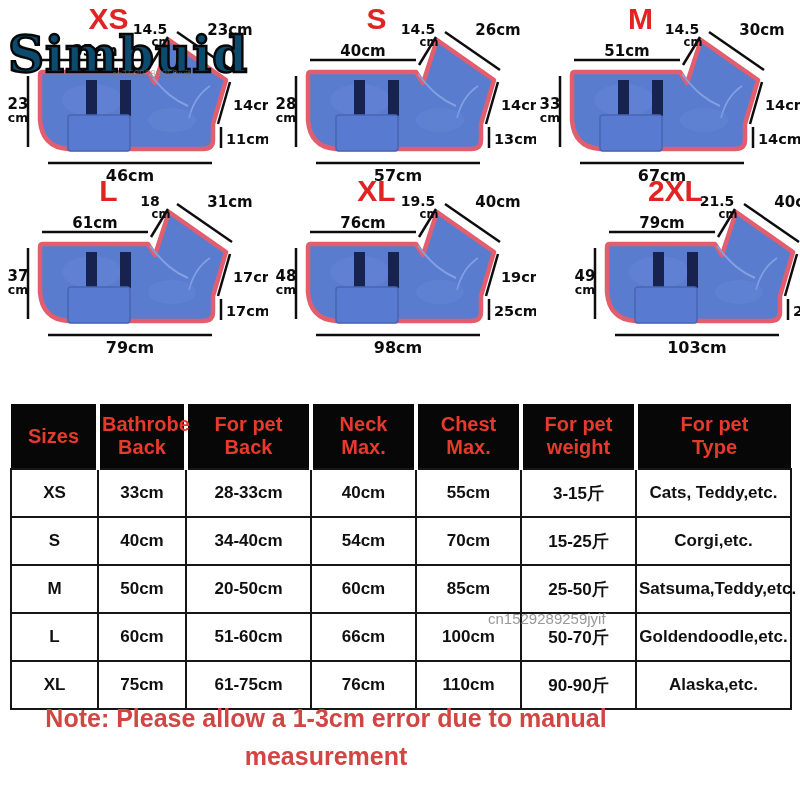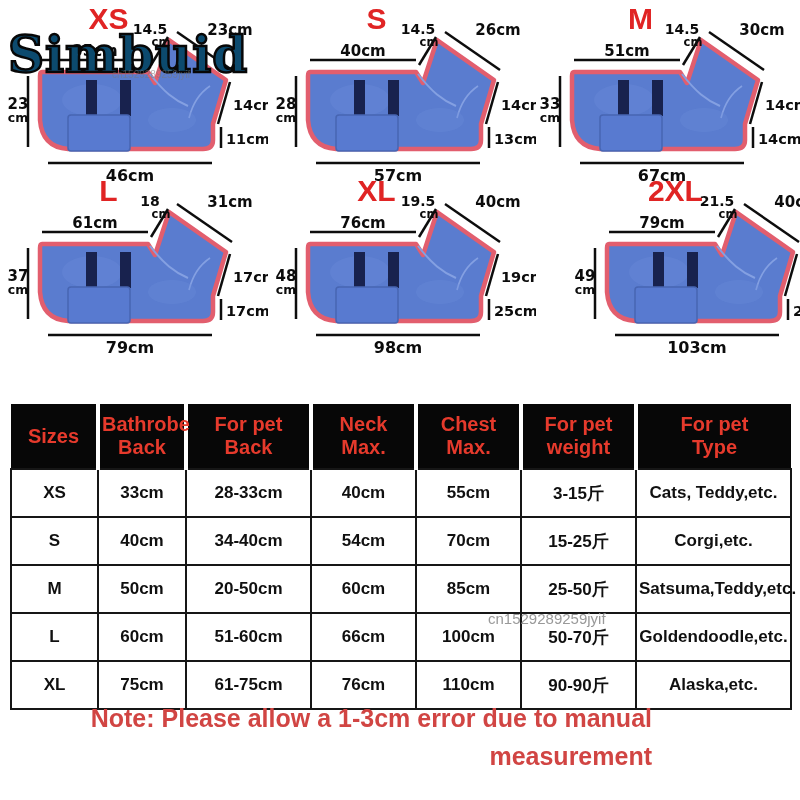--- a/index.html
+++ b/index.html
@@ -33,21 +33,21 @@
       border-collapse:collapse;table-layout:fixed;margin-top:44px;}
   table.size-table thead th{background:#070707;color:#e63a2c;font-size:20px;
       font-weight:bold;height:64px;border-left:2px solid #8b5cf6;border-right:4px solid #fff;
       white-space:pre-line;line-height:1.15;padding:0 2px;}
   table.size-table thead th:first-child{border-left:none;}
   table.size-table thead th:last-child{border-right:none;}
   table.size-table tbody td{border:2px solid #161616;height:46px;text-align:center;
       font-size:17px;font-weight:bold;color:#101010;padding:0 2px;}
 
   
-  .note{position:absolute;top:700px;left:0;width:652px;text-align:right;
+  .note{position:absolute;top:700px;left:0;width:652px;text-align:center;
       color:#d14543;font-weight:bold;font-size:25px;line-height:1.5;}
 </style>
 </head>
 <body>
 
 <div id="diagram-grid">
   <div class="cell" id="cell-0">
     <div class="size-label">XS</div>
     <svg class="diagram" width="266" height="170" viewBox="0 0 266 170">
       <path d="M 40,52 L 146,52 L 153,63 L 167,20 L 224,60 L 211,104 L 211,120

